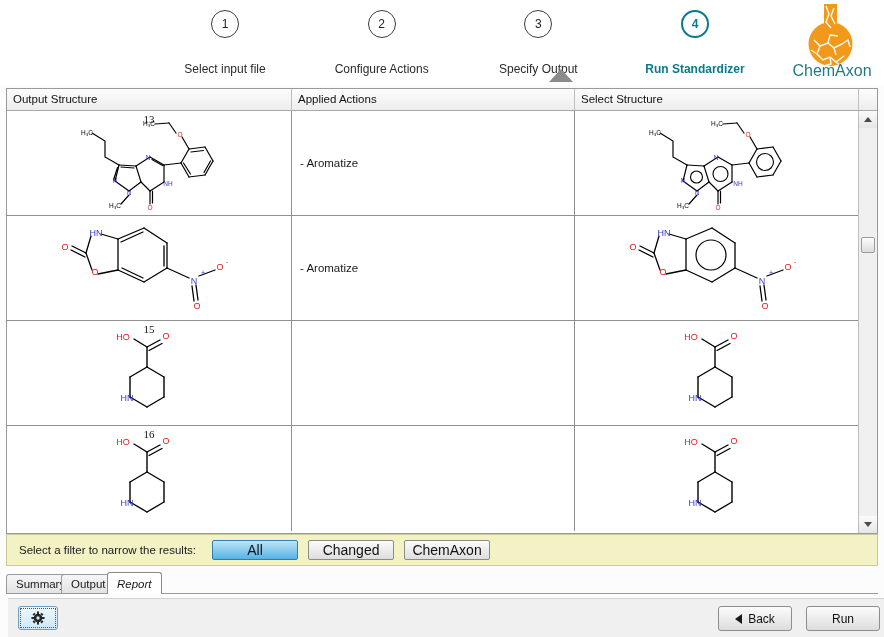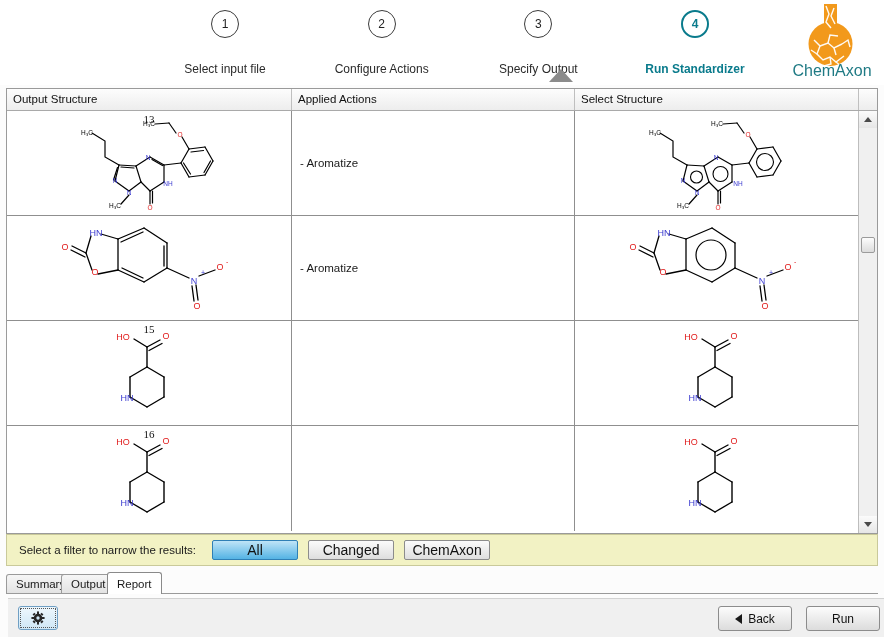--- a/index.html
+++ b/index.html
@@ -149,21 +149,21 @@
   .tab{
     position:absolute;top:2px;height:19px;
     padding:0 9px;line-height:19px;font-size:11.5px;color:#1a1a1a;
     border:1px solid #9a9a9a;border-bottom:none;
     border-radius:3px 3px 0 0;
     background:linear-gradient(#f6f6f6,#e3e3e3);
     box-sizing:border-box;cursor:default;
   }
   .tab.sel{
     top:0;height:22px;line-height:22px;
-    background:#ffffff;border-color:#8a8a8a;font-weight:normal;
+    background:#ffffff;border-color:#8a8a8a;font-weight:normal;font-style:italic;
   }
   .tabline{
     position:absolute;left:0;top:21px;width:872px;height:1px;background:#9a9a9a;
   }
 
   
   .footer{
     position:absolute;left:8px;top:598px;width:884px;height:39px;
     background:#f0f0f0;border-top:1px solid #d2d2d2;
   }

